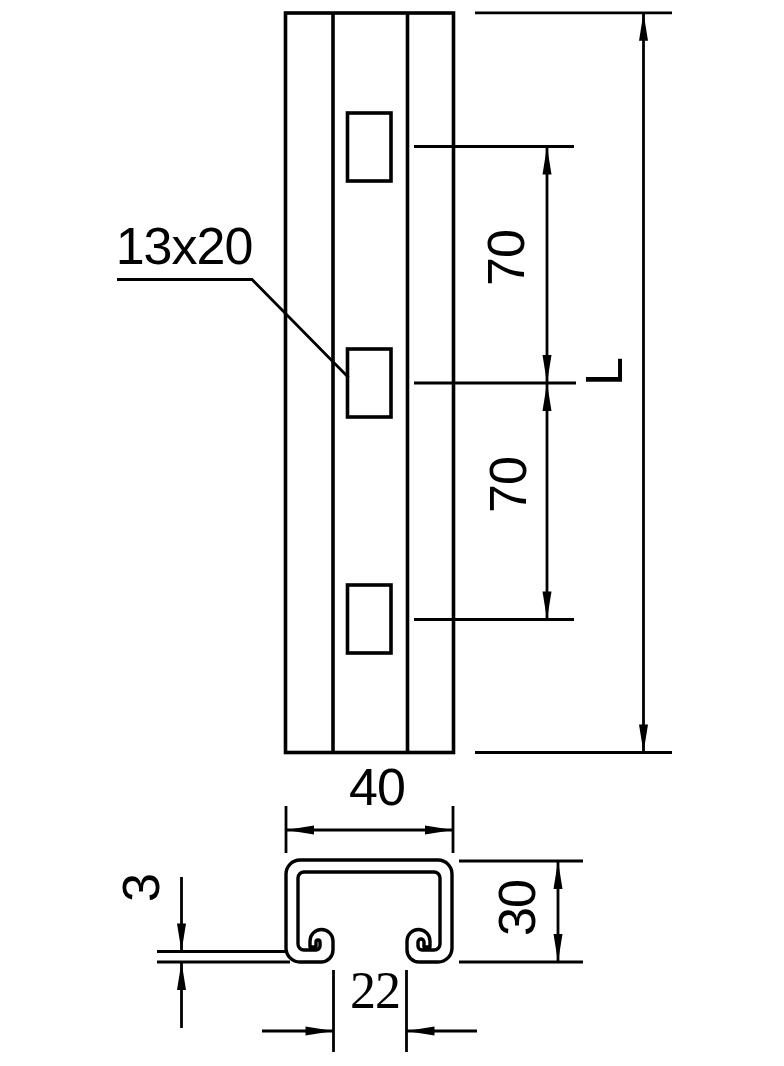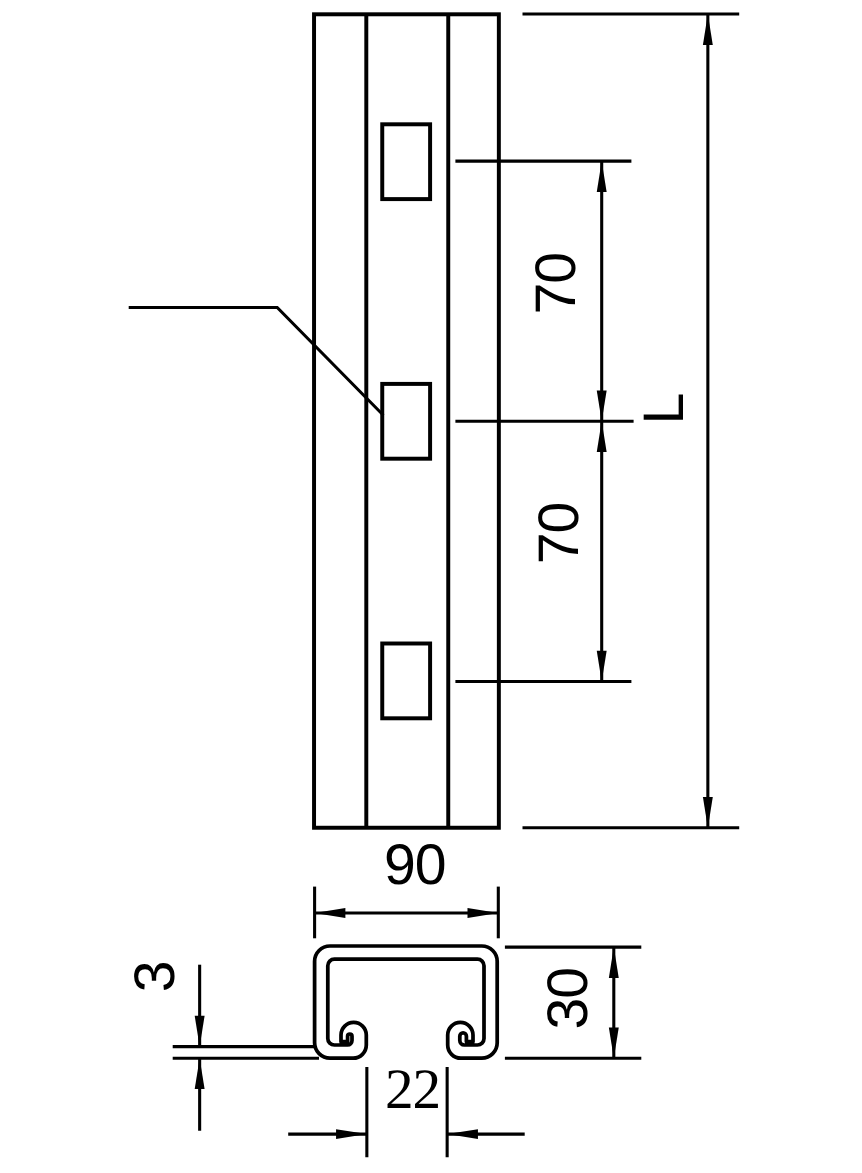--- a/index.html
+++ b/index.html
@@ -121,27 +121,28 @@
     <g stroke="#000000" stroke-width="2.8" fill="#000000">
       <line x1="333.5" y1="970" x2="333.5" y2="1052" fill="none"></line>
       <line x1="406.5" y1="970" x2="406.5" y2="1052" fill="none"></line>
       <line x1="262" y1="1031" x2="333.5" y2="1031" fill="none"></line>
       <line x1="406.5" y1="1031" x2="477" y2="1031" fill="none"></line>
       <polygon points="333.5,1031 305.5,1026.5 305.5,1035.5" stroke="none"></polygon>
       <polygon points="406.5,1031 434.5,1026.5 434.5,1035.5" stroke="none"></polygon>
     </g>
   </svg>
 
+  <div class="dim-label" style="left:74px;top:220px;width:220px;">13x20</div>
 
   <div class="dim-label rot" style="left:446px;top:232px;width:120px;height:52px;">70</div>
 
   <div class="dim-label rot" style="left:448px;top:459px;width:120px;height:52px;">70</div>
 
   <div class="dim-label rot" style="left:544px;top:346px;width:120px;height:52px;">L</div>
 
-  <div class="dim-label" style="left:317px;top:761px;width:120px;">90</div>
+  <div class="dim-label" style="left:317px;top:761px;width:120px;">40</div>
 
   <div class="dim-label rot" style="left:81px;top:862px;width:120px;height:52px;">3</div>
 
   <div class="dim-label rot" style="left:457px;top:882px;width:120px;height:52px;">30</div>
 
   <div class="dim-label" style="left:315px;top:965px;width:120px;font-family:Liberation Serif, serif;">22</div>
 </div>
 
 </body></html>

